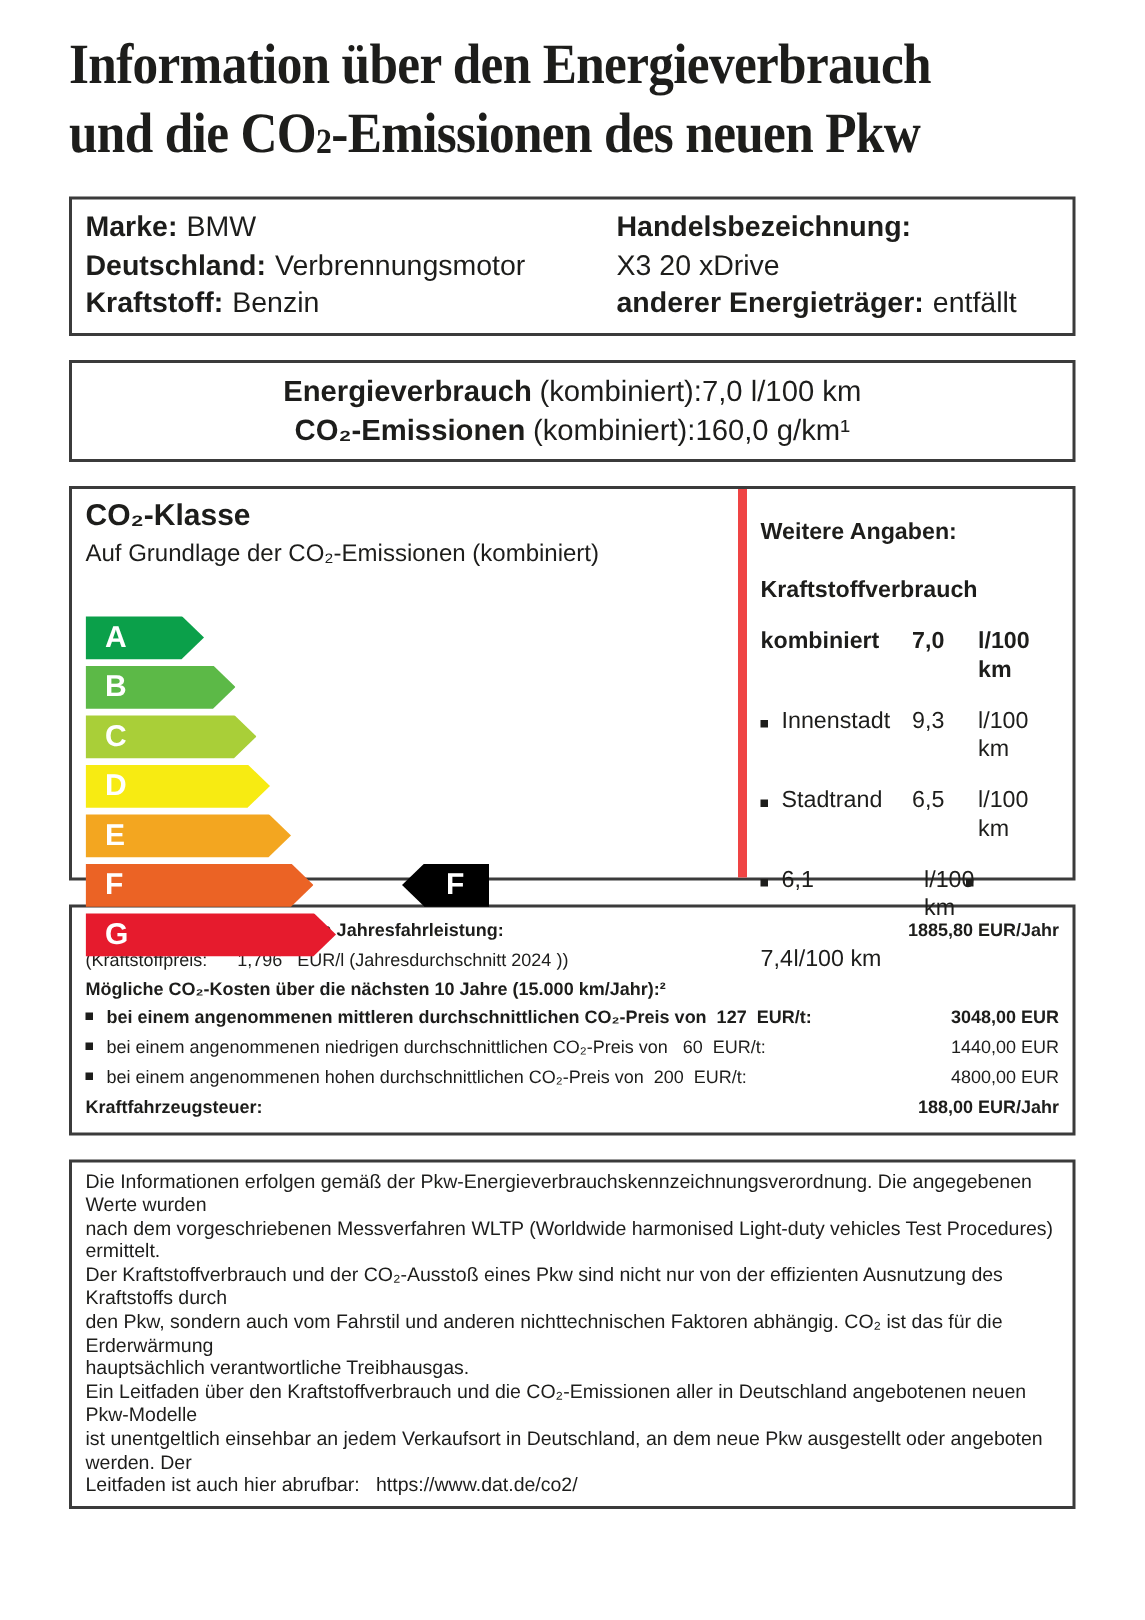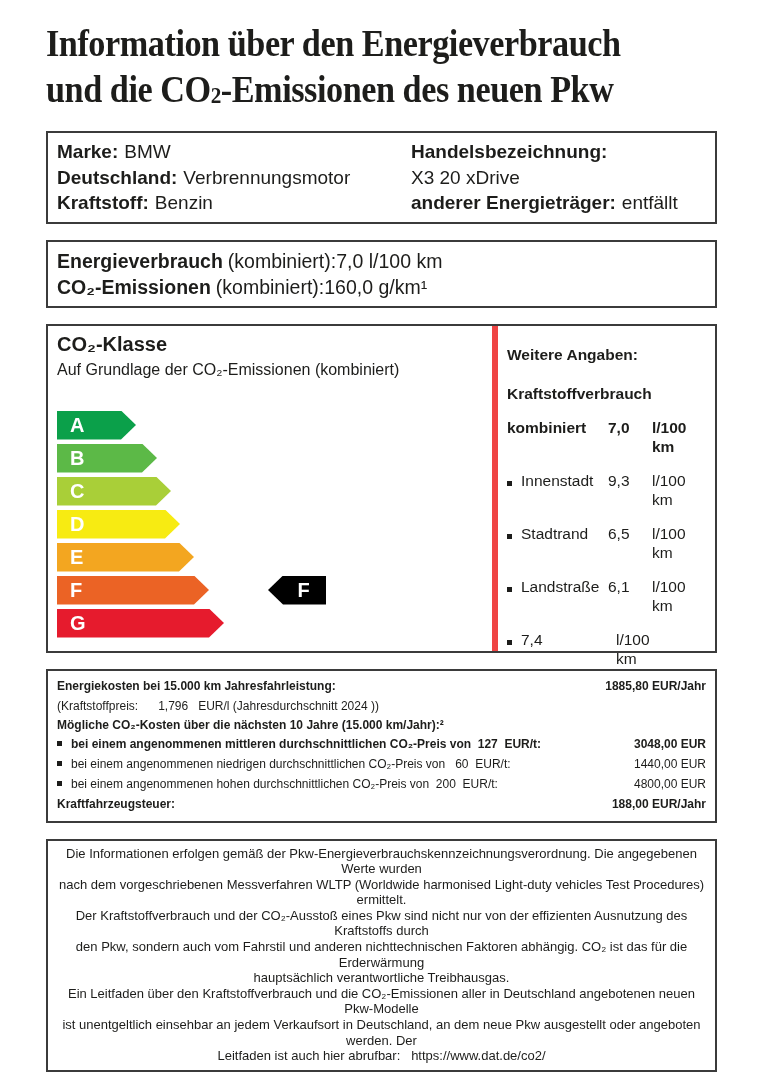--- a/index.html
+++ b/index.html
@@ -25,25 +25,25 @@
   .box { box-sizing:border-box; border:2px solid #3b3b3b; margin-bottom:16px; }
   .b { font-weight:bold; }
   .sp { white-space:pre-wrap; }
 
   
   .box1 { display:grid; grid-template-columns:336px 1fr; padding:6px 9px; font-size:19px; line-height:25.5px;gap:18px; }
   .box1 .lbl { font-weight:bold; margin-right:6px; }
 
   
   .box2 { padding:6px 9px; font-size:19.5px; line-height:26px; }
-  .crow { display:flex; justify-content:flex-start; }
+  .crow { display:flex; justify-content:center; }
   .crow .suffix { margin-left:5px; font-weight:normal; }
 
   
-  .box3 { display:flex; height:329px;margin-top:13px; }
+  .box3 { display:flex; height:263px;margin-top:13px; }
   .box3-left { flex:1; padding:6px 9px; position:relative; }
   .co2-heading { font-size:20px; font-weight:bold; line-height:25px; }
   .co2-subheading { font-size:16px; line-height:25px; }
   .bars { margin-top:29px; }
   .bar-row { position:relative; height:29px; margin-bottom:4px; }
   .bar {
     height:29px; box-sizing:border-box;
     clip-path:polygon(0 0, calc(100% - 15px) 0, 100% 50%, calc(100% - 15px) 100%, 0 100%);
     color:#ffffff; font-weight:bold; font-size:20px; line-height:29px; padding-left:13px;
   }
@@ -64,21 +64,21 @@
 
   
   .box4 { padding:6px 9px; font-size:12px; line-height:19px; }
   .erow { display:flex; justify-content:space-between; margin-bottom:1px; }
   .erow .txt { flex:1; }
   .erow .sq { flex:none; margin-right:9px; margin-top:6px; }
   .erow .money { white-space:nowrap; margin-left:20px; }
 
   
   .box5 { padding:5px 9px 6px 9px; font-size:13px; line-height:15.6px; margin-bottom:7px; }
-  .box5 p { margin:0; white-space:pre-wrap;text-align:center; }
+  .box5 p { margin:0; white-space:pre-wrap; }
 </style>
 </head>
 <body>
 
 <div class="page">
 
   <h1 class="main-title"><span>Information über den Energieverbrauch</span><br>
     <span><span>und die CO</span><sub>2</sub><span>-Emissionen des neuen Pkw</span></span>
   </h1>
 
@@ -147,21 +147,20 @@
         <div>Innenstadt</div>
         <div class="val">9,3</div>
         <div class="unit">l/100 km</div>
 
         <div><span class="sq"></span></div>
         <div>Stadtrand</div>
         <div class="val">6,5</div>
         <div class="unit">l/100 km</div>
 
         <div><span class="sq"></span></div>
-        <div>Landstraße</div>
         <div class="val">6,1</div>
         <div class="unit">l/100 km</div>
 
         <div><span class="sq"></span></div>
         <div class="val">7,4</div>
         <div class="unit">l/100 km</div>
       </div>
     </div>
   </div>
 

